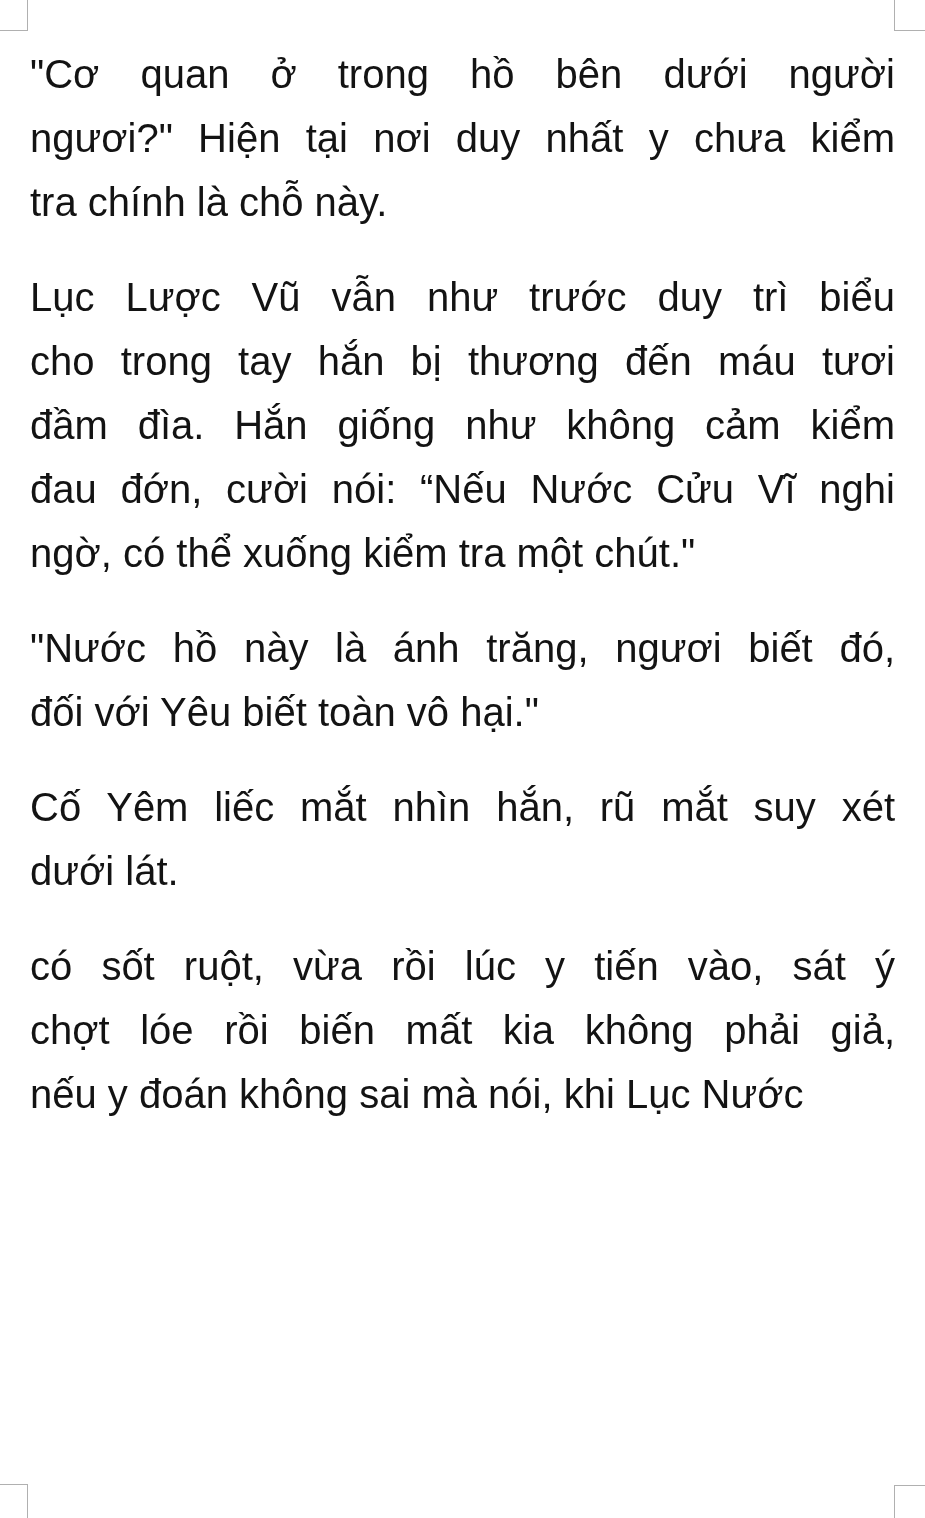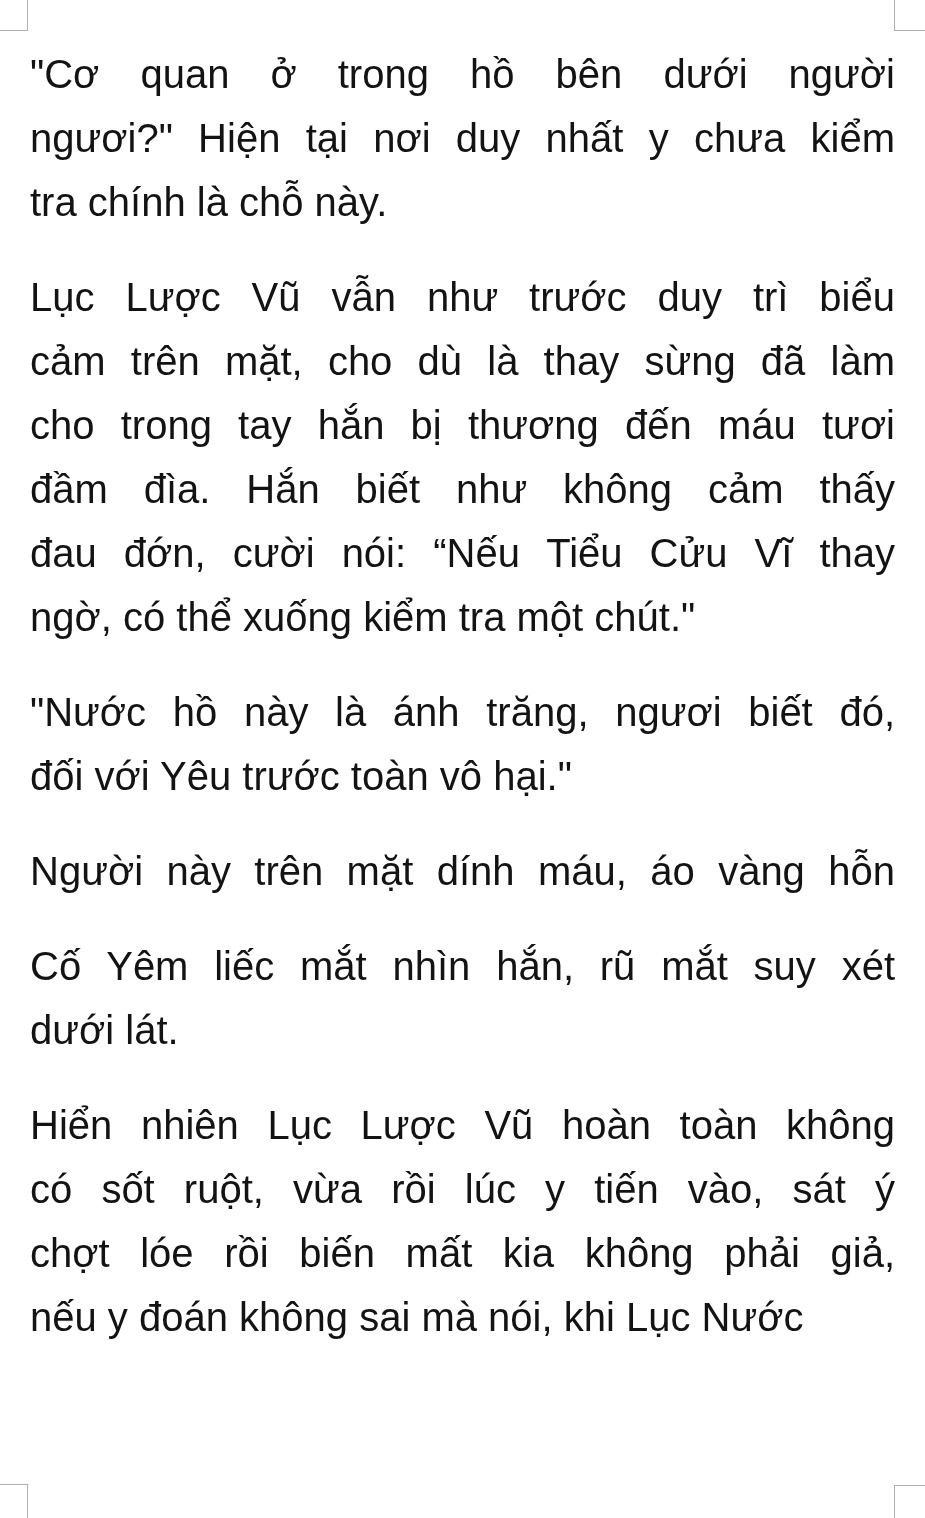--- a/index.html
+++ b/index.html
@@ -77,42 +77,39 @@
   <div class="content">
 
     <div class="para">
       <div class="line">"Cơ quan ở trong hồ bên dưới người</div>
       <div class="line">ngươi?" Hiện tại nơi duy nhất y chưa kiểm</div>
       <div class="line last">tra chính là chỗ này.</div>
     </div>
 
     <div class="para">
       <div class="line">Lục Lược Vũ vẫn như trước duy trì biểu</div>
-      <div class="line">cảm trên mặt, cho dù là thay sừng đã làm</div>
       <div class="line">cho trong tay hắn bị thương đến máu tươi</div>
-      <div class="line">đầm đìa. Hắn biết như không cảm thấy</div>
-      <div class="line">đau đớn, cười nói: “Nếu Tiểu Cửu Vĩ thay</div>
+      <div class="line">đầm đìa. Hắn giống như không cảm kiểm</div>
+      <div class="line">đau đớn, cười nói: “Nếu Nước Cửu Vĩ nghi</div>
       <div class="line last">ngờ, có thể xuống kiểm tra một chút."</div>
     </div>
 
     <div class="para">
       <div class="line">"Nước hồ này là ánh trăng, ngươi biết đó,</div>
-      <div class="line last">đối với Yêu trước toàn vô hại."</div>
+      <div class="line last">đối với Yêu biết toàn vô hại."</div>
     </div>
 
     <div class="para">
-      <div class="line">Người này trên mặt dính máu, áo vàng hỗn</div>
     </div>
 
     <div class="para">
       <div class="line">Cố Yêm liếc mắt nhìn hắn, rũ mắt suy xét</div>
       <div class="line last">dưới lát.</div>
     </div>
 
     <div class="para">
-      <div class="line">Hiển nhiên Lục Lược Vũ hoàn toàn không</div>
       <div class="line">có sốt ruột, vừa rồi lúc y tiến vào, sát ý</div>
       <div class="line">chợt lóe rồi biến mất kia không phải giả,</div>
       <div class="line last">nếu y đoán không sai mà nói, khi Lục Nước</div>
     </div>
 
   </div>
 </div>
 
 </body></html>

